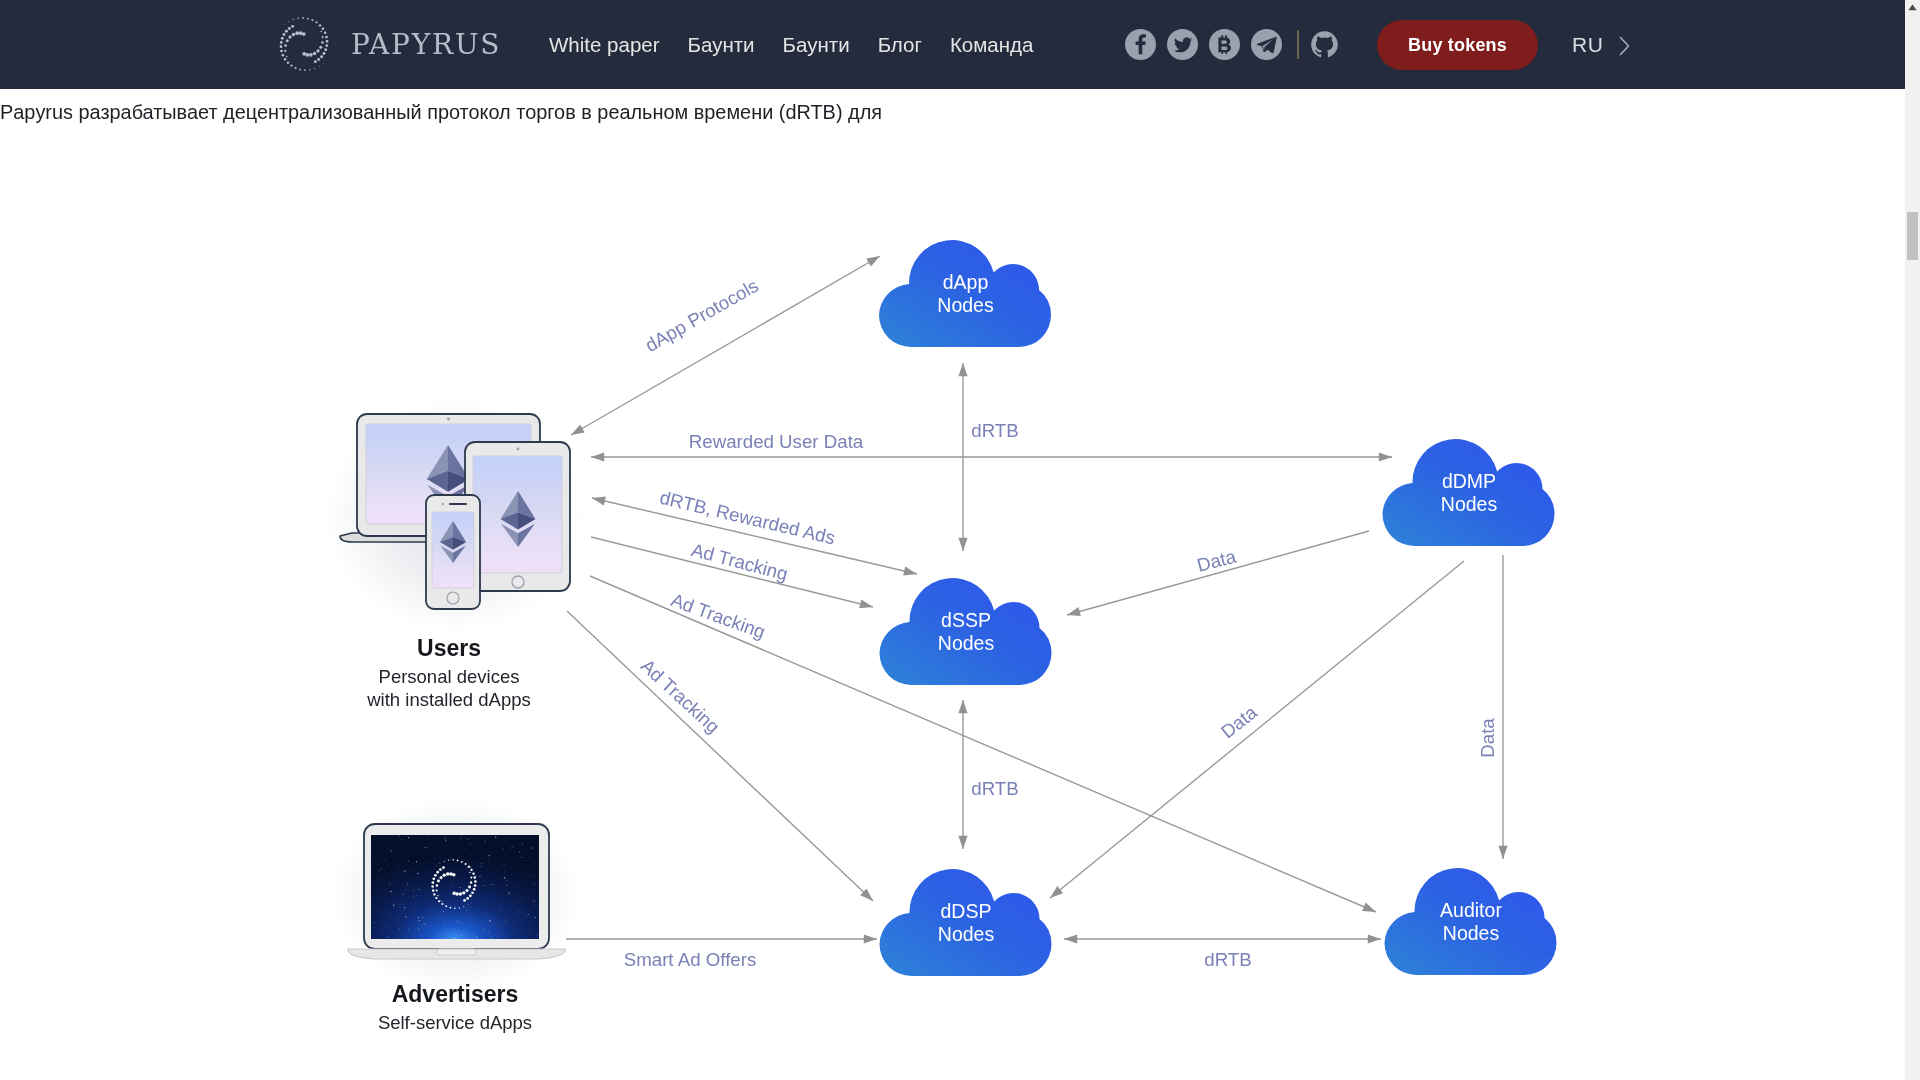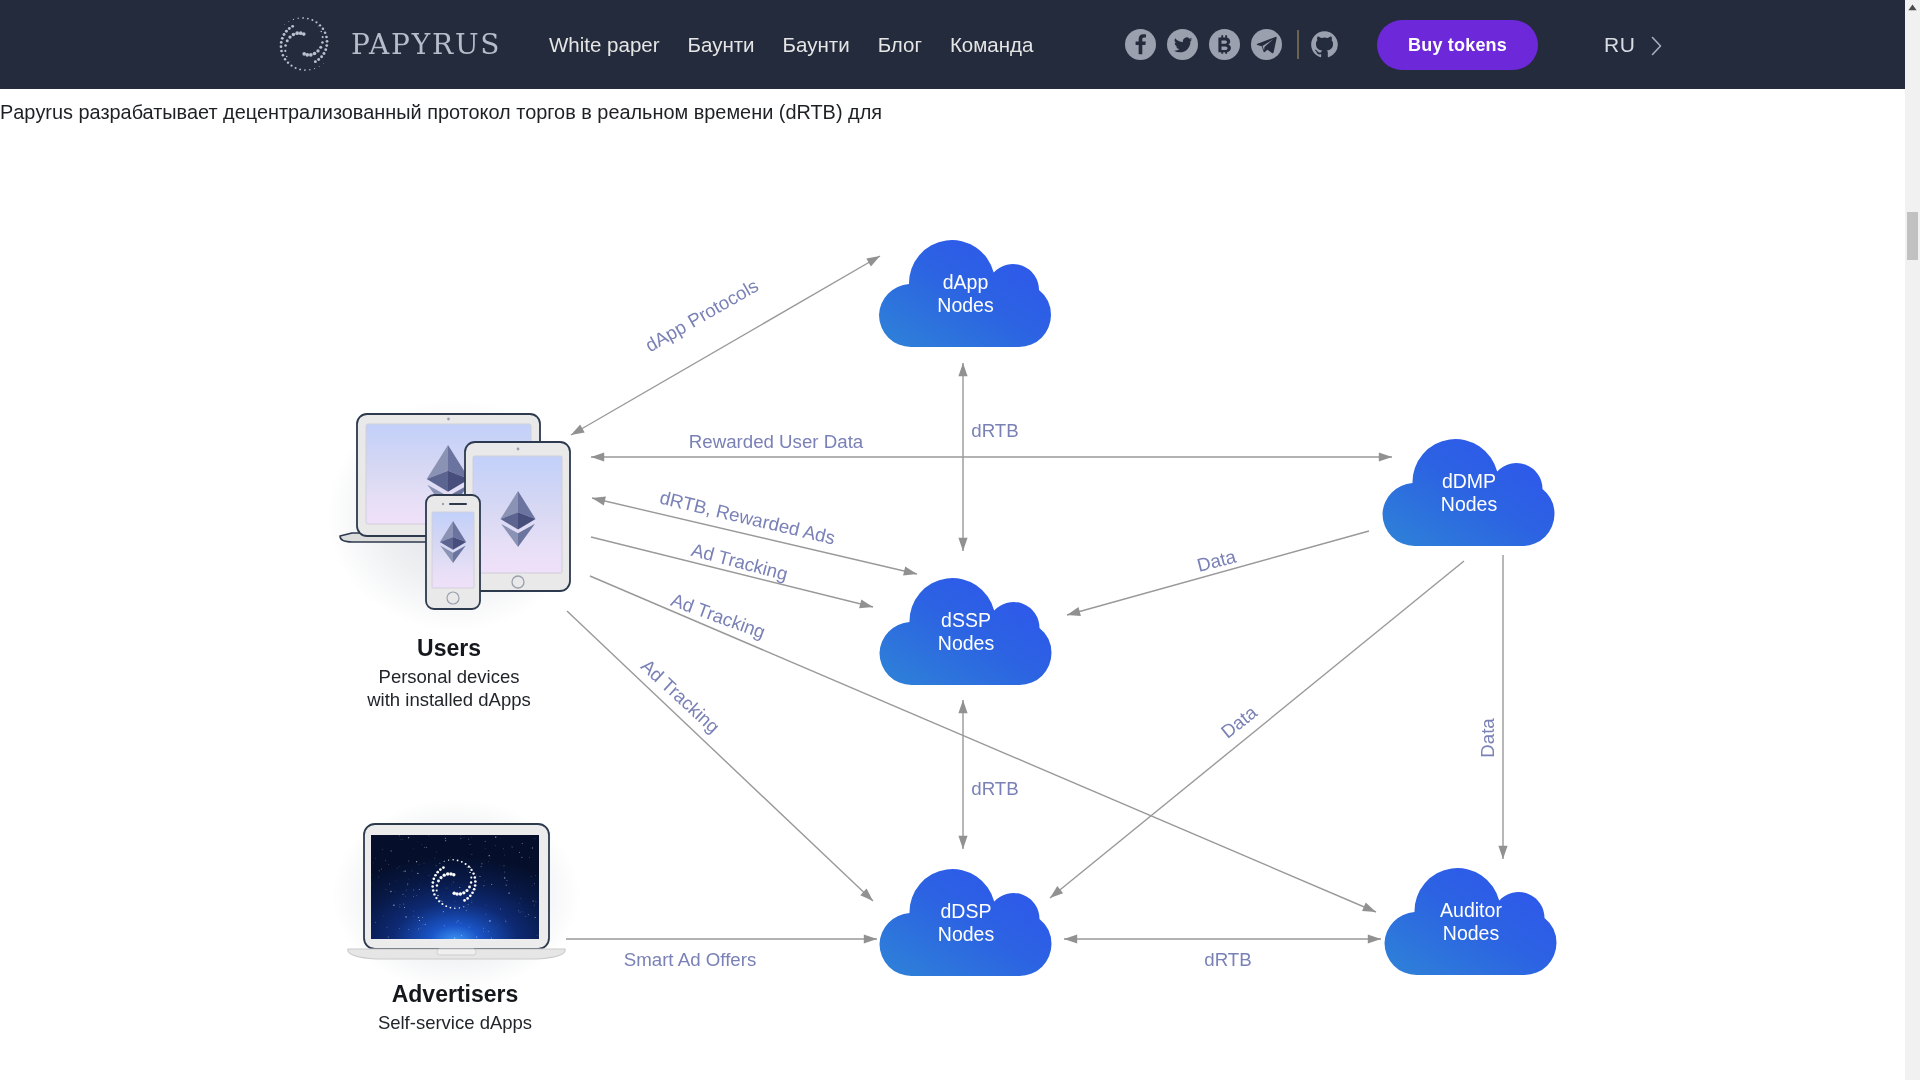--- a/index.html
+++ b/index.html
@@ -17,24 +17,24 @@
              font-family:"DejaVu Serif",serif;font-weight:400;}
   .nav{position:absolute;left:549px;top:0;height:89px;display:flex;align-items:center;gap:0;}
   .nav a{color:#e5e5e5;font-size:20.5px;text-decoration:none;margin-right:28px;white-space:nowrap;}
   .socials{position:absolute;left:1125px;top:0;height:89px;display:flex;align-items:center;}
   .soc{width:31px;height:31px;border-radius:50%;background:#9aa0ad;display:flex;
        align-items:center;justify-content:center;margin-right:11px;}
   .soc svg{display:block;}
   .divider{width:2px;height:29px;background:#6d6350;margin:0 10px 0 4px;}
   .gh{width:31px;height:31px;display:flex;align-items:center;justify-content:center;}
   .buy{position:absolute;left:1377px;top:20px;width:161px;height:50px;border-radius:25px;
-       background:#6d28d9;color:#fff;font-size:18px;font-weight:bold;display:flex;
+       background:#7f1d1d;color:#fff;font-size:18px;font-weight:bold;display:flex;
        align-items:center;justify-content:center;cursor:pointer;letter-spacing:0.2px;}
   .lang{position:absolute;left:1572px;top:0;height:89px;display:flex;align-items:center;
-        color:#d9dde4;font-size:21px;letter-spacing:0.5px;margin-left:32px;}
+        color:#d9dde4;font-size:21px;letter-spacing:0.5px;}
   .lang .chev{margin-left:15px;display:flex;align-items:center;margin-top:2px;}
 
   
   .subtitle{position:absolute;top:97px;left:0;width:1905px;text-align:left;
             font-size:19.9px;line-height:31px;color:#1d2024;}
   .subtitle .line{display:block;}
 
   
   .diagram{position:absolute;top:0;left:0;width:1905px;height:1080px;}
   .diagram svg{display:block;}

